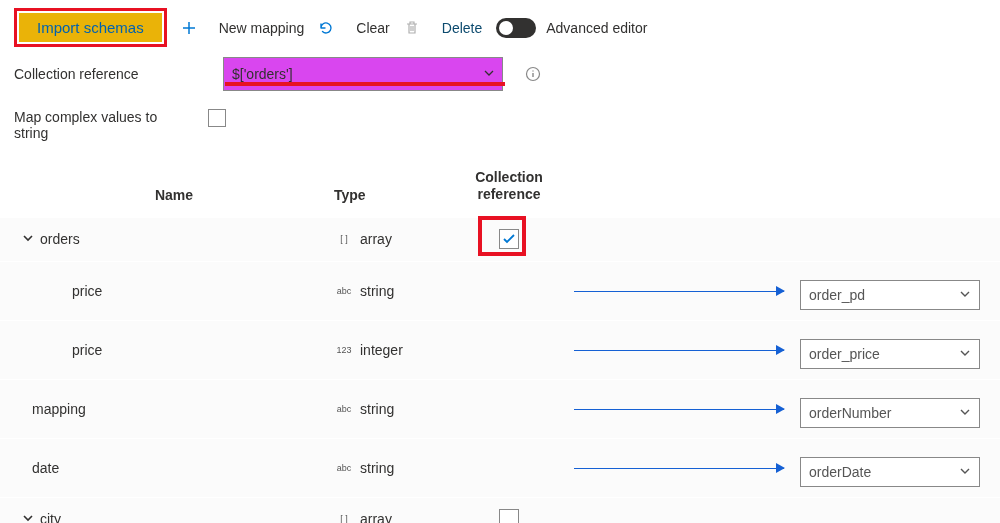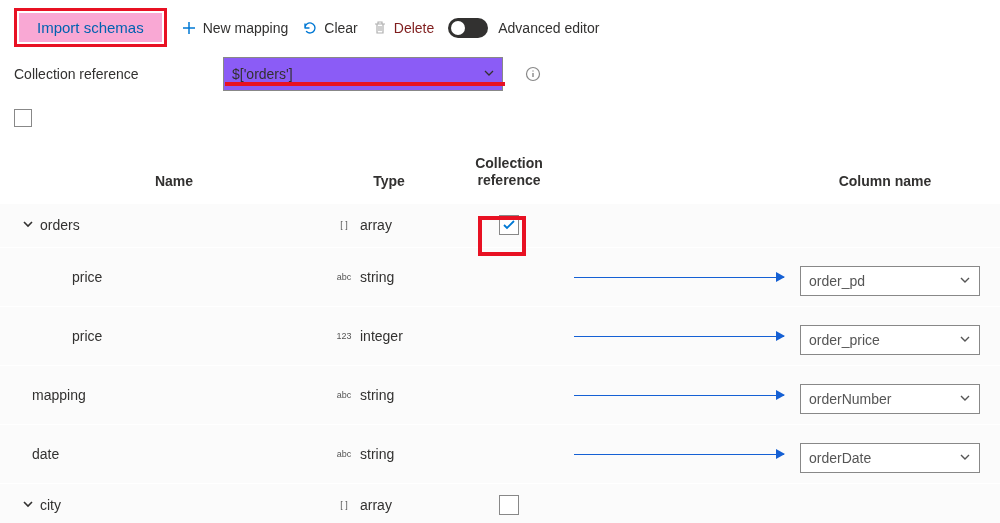--- a/index.html
+++ b/index.html
@@ -15,38 +15,38 @@
   .toolbar {
     display: flex;
     align-items: center;
     padding: 8px 14px 6px 14px;
     gap: 14px;
   }
   .import-btn {
     color: #0062b0;
     padding: 6px 18px;
     font-size: 15px;
-    background: #f9a8d4;
+    background: #eab308;
     cursor: pointer;
     display: inline-flex;
     align-items: center;
   }
   .highlight-box-import {
     border: 3px solid #e81123;
     padding: 2px;
     display: inline-flex;
   }
   .tool-item {
     display: inline-flex;
     align-items: center;
-    gap: 6px;
+    gap: 22px;
     color: #323130;
     cursor: pointer;
   }
-  .tool-item.disabled { color: #7f1d1d; cursor: default; }
+  .tool-item.disabled { color: #0c4a6e; cursor: default; }
   .tool-icon { display: inline-flex; }
   .toggle {
     width: 40px; height: 20px; border-radius: 10px;
     background: #323130; position: relative; cursor: pointer;
     display: inline-flex; align-items: center;
   }
   .toggle-knob {
     width: 14px; height: 14px; border-radius: 50%;
     background: #fff; position: absolute; left: 3px;
   }
@@ -54,21 +54,21 @@
     display: flex;
     align-items: center;
     padding: 4px 14px 0 14px;
     gap: 14px;
   }
   .label-col { width: 195px; font-size: 14px; }
   .select-wrap { position: relative; display: inline-flex; align-items: center; }
   .select-input {
     width: 280px; height: 34px;
     border: 1px solid #888; padding: 0 30px 0 8px;
-    font-size: 14px; background: #8b5cf6; cursor: pointer;
+    font-size: 14px; background: #d946ef; cursor: pointer;
     display: flex; align-items: center;
   }
   .select-chevron { position: absolute; right: 8px; pointer-events: none; }
   .red-underline {
     position: absolute; left: 225px; top: 82px;
     width: 280px; height: 4px; background: #e81123;
   }
   .info-circle { margin-left: 8px; display:inline-flex; }
   .row3 {
     display: flex; align-items: flex-start;
@@ -78,21 +78,21 @@
     width: 18px; height: 18px; border: 1px solid #888;
     background: #fff; cursor: pointer; display: inline-block;
   }
   
   .tbl { margin-top: 28px; }
   .thead {
     display: flex; align-items: flex-end;
     padding: 0 14px 14px 14px; font-weight: 600;
   }
   .c-name { width: 320px; text-align: center; }
-  .c-type { width: 110px; text-align: center; }
+  .c-type { width: 110px; }
   .c-ref  { width: 130px; text-align: center; line-height: 1.2; }
   .c-gap  { width: 210px; }
   .c-col  { flex: 1; text-align: center; }
   .trow {
     display: flex; align-items: center;
     padding: 10px 14px; min-height: 44px;
     background: #fbfbfb;
     border-top: 1px solid #fff;
   }
   .tc-name { width: 320px; display: flex; align-items: center; gap: 6px; }
@@ -195,30 +195,30 @@
   <span class="info-circle">
     <svg width="16" height="16" viewBox="0 0 16 16">
         <circle cx="8" cy="8" r="6.5" stroke="#888" stroke-width="1.2" fill="none"></circle>
         <path d="M8 7v4M8 4.5v1" stroke="#888" stroke-width="1.4" fill="none"></path>
       </svg>
   </span>
 </div>
 <div class="red-underline"></div>
 
 <div class="row3">
+  <span class="label-col" style="width:180px;">Map complex values to string</span>
   <span class="checkbox-plain"></span>
 </div>
 
 <div class="tbl">
   <div class="thead">
     <div class="c-name">Name</div>
     <div class="c-type">Type</div>
     <div class="c-ref">Collection reference</div>
     <div class="c-gap"></div>
-    <div class="c-col">Column name</div>
   </div>
   <div id="rows">
       <div class="trow">
         <div class="tc-name indent-1">
           <span><svg width="12" height="12" viewBox="0 0 12 12">
               <path d="M2 4l4 4 4-4" stroke="#323130" stroke-width="1.6" fill="none"></path>
             </svg></span>
           <span>orders</span>
         </div>
         <div class="tc-type">

